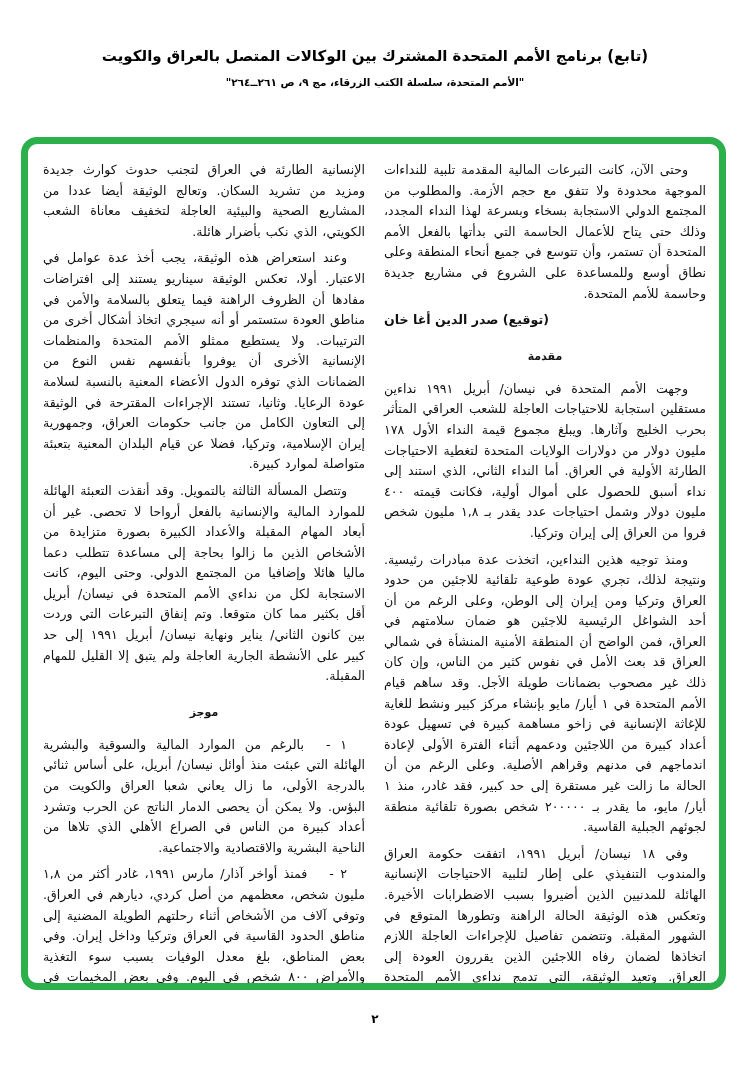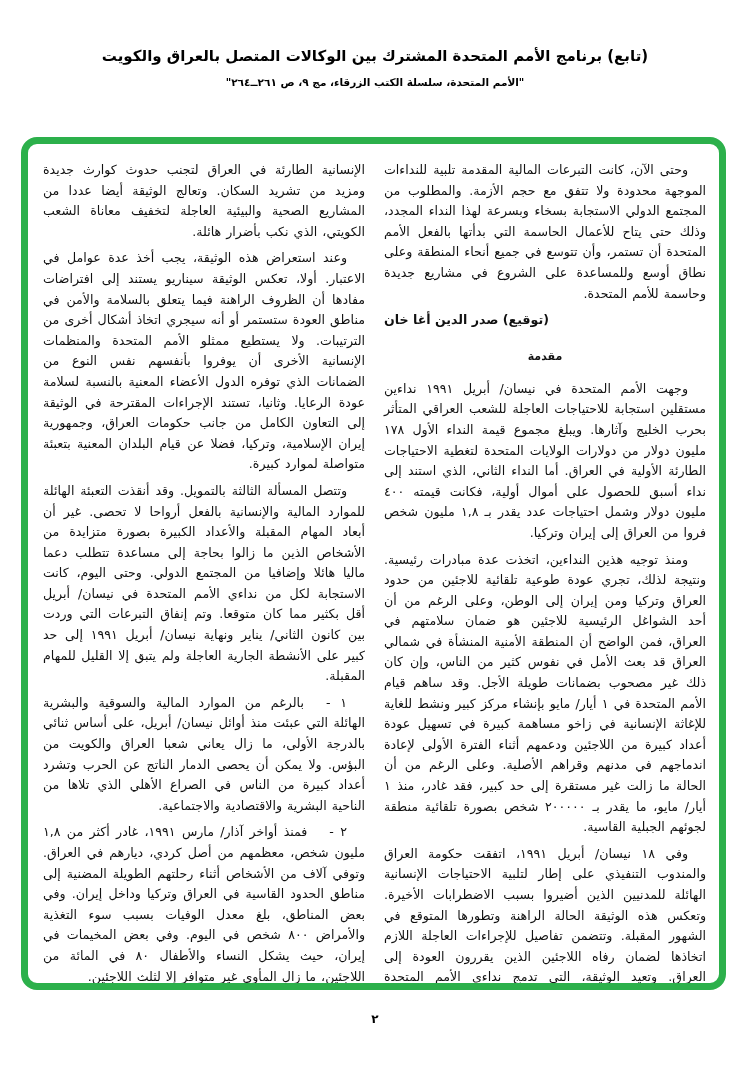--- a/index.html
+++ b/index.html
@@ -67,20 +67,21 @@
       <h2 class="section-heading">مقدمة</h2>
       <p class="para">وجهت الأمم المتحدة في نيسان/ أبريل ١٩٩١ نداءين مستقلين استجابة للاحتياجات العاجلة للشعب العراقي المتأثر بحرب الخليج وآثارها. ويبلغ مجموع قيمة النداء الأول ١٧٨ مليون دولار من دولارات الولايات المتحدة لتغطية الاحتياجات الطارئة الأولية في العراق. أما النداء الثاني، الذي استند إلى نداء أسبق للحصول على أموال أولية، فكانت قيمته ٤٠٠ مليون دولار وشمل احتياجات عدد يقدر بـ ١,٨ مليون شخص فروا من العراق إلى إيران وتركيا.</p>
       <p class="para">ومنذ توجيه هذين النداءين، اتخذت عدة مبادرات رئيسية. ونتيجة لذلك، تجري عودة طوعية تلقائية للاجئين من حدود العراق وتركيا ومن إيران إلى الوطن، وعلى الرغم من أن أحد الشواغل الرئيسية للاجئين هو ضمان سلامتهم في العراق، فمن الواضح أن المنطقة الأمنية المنشأة في شمالي العراق قد بعث الأمل في نفوس كثير من الناس، وإن كان ذلك غير مصحوب بضمانات طويلة الأجل. وقد ساهم قيام الأمم المتحدة في ١ أيار/ مايو بإنشاء مركز كبير ونشط للغاية للإغاثة الإنسانية في زاخو مساهمة كبيرة في تسهيل عودة أعداد كبيرة من اللاجئين ودعمهم أثناء الفترة الأولى لإعادة اندماجهم في مدنهم وقراهم الأصلية. وعلى الرغم من أن الحالة ما زالت غير مستقرة إلى حد كبير، فقد غادر، منذ ١ أيار/ مايو، ما يقدر بـ ٢٠٠٠٠٠ شخص بصورة تلقائية منطقة لجوئهم الجبلية القاسية.</p>
       <p class="para">وفي ١٨ نيسان/ أبريل ١٩٩١، اتفقت حكومة العراق والمندوب التنفيذي على إطار لتلبية الاحتياجات الإنسانية الهائلة للمدنيين الذين أضيروا بسبب الاضطرابات الأخيرة. وتعكس هذه الوثيقة الحالة الراهنة وتطورها المتوقع في الشهور المقبلة. وتتضمن تفاصيل للإجراءات العاجلة اللازم اتخاذها لضمان رفاه اللاجئين الذين يقررون العودة إلى العراق. وتعيد الوثيقة، التي تدمج نداءي الأمم المتحدة السابقين، تأكيد الحاجة إلى المساعدة</p>
     </section>
 
     <section class="col">
       <p class="para no-indent">الإنسانية الطارئة في العراق لتجنب حدوث كوارث جديدة ومزيد من تشريد السكان. وتعالج الوثيقة أيضا عددا من المشاريع الصحية والبيئية العاجلة لتخفيف معاناة الشعب الكويتي، الذي نكب بأضرار هائلة.</p>
       <p class="para">وعند استعراض هذه الوثيقة، يجب أخذ عدة عوامل في الاعتبار. أولا، تعكس الوثيقة سيناريو يستند إلى افتراضات مفادها أن الظروف الراهنة فيما يتعلق بالسلامة والأمن في مناطق العودة ستستمر أو أنه سيجري اتخاذ أشكال أخرى من الترتيبات. ولا يستطيع ممثلو الأمم المتحدة والمنظمات الإنسانية الأخرى أن يوفروا بأنفسهم نفس النوع من الضمانات الذي توفره الدول الأعضاء المعنية بالنسبة لسلامة عودة الرعايا. وثانيا، تستند الإجراءات المقترحة في الوثيقة إلى التعاون الكامل من جانب حكومات العراق، وجمهورية إيران الإسلامية، وتركيا، فضلا عن قيام البلدان المعنية بتعبئة متواصلة لموارد كبيرة.</p>
       <p class="para">وتتصل المسألة الثالثة بالتمويل. وقد أنقذت التعبئة الهائلة للموارد المالية والإنسانية بالفعل أرواحا لا تحصى. غير أن أبعاد المهام المقبلة والأعداد الكبيرة بصورة متزايدة من الأشخاص الذين ما زالوا بحاجة إلى مساعدة تتطلب دعما ماليا هائلا وإضافيا من المجتمع الدولي. وحتى اليوم، كانت الاستجابة لكل من نداءي الأمم المتحدة في نيسان/ أبريل أقل بكثير مما كان متوقعا. وتم إنفاق التبرعات التي وردت بين كانون الثاني/ يناير ونهاية نيسان/ أبريل ١٩٩١ إلى حد كبير على الأنشطة الجارية العاجلة ولم يتبق إلا القليل للمهام المقبلة.</p>
+      <h2 class="section-heading">موجز</h2>
       <p class="para"><span class="num">١ -</span><span>بالرغم من الموارد المالية والسوقية والبشرية الهائلة التي عبئت منذ أوائل نيسان/ أبريل، على أساس ثنائي بالدرجة الأولى، ما زال يعاني شعبا العراق والكويت من البؤس. ولا يمكن أن يحصى الدمار الناتج عن الحرب وتشرد أعداد كبيرة من الناس في الصراع الأهلي الذي تلاها من الناحية البشرية والاقتصادية والاجتماعية.</span></p>
       <p class="para"><span class="num">٢ -</span><span>فمنذ أواخر آذار/ مارس ١٩٩١، غادر أكثر من ١,٨ مليون شخص، معظمهم من أصل كردي، ديارهم في العراق. وتوفي آلاف من الأشخاص أثناء رحلتهم الطويلة المضنية إلى مناطق الحدود القاسية في العراق وتركيا وداخل إيران. وفي بعض المناطق، بلغ معدل الوفيات بسبب سوء التغذية والأمراض ٨٠٠ شخص في اليوم. وفي بعض المخيمات في إيران، حيث يشكل النساء والأطفال ٨٠ في المائة من اللاجئين، ما زال المأوى غير متوافر إلا لثلث اللاجئين.</span></p>
 
     </section>
 
   </div>
 </main>
 
 <footer class="page-number">٢</footer>
 

